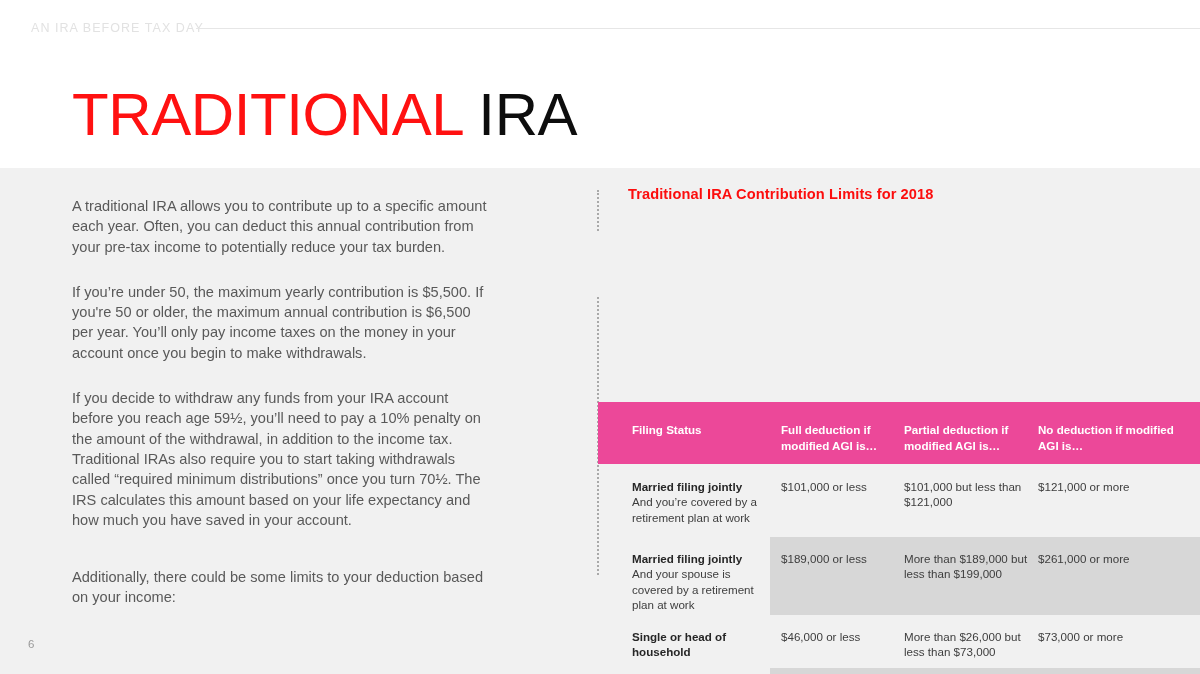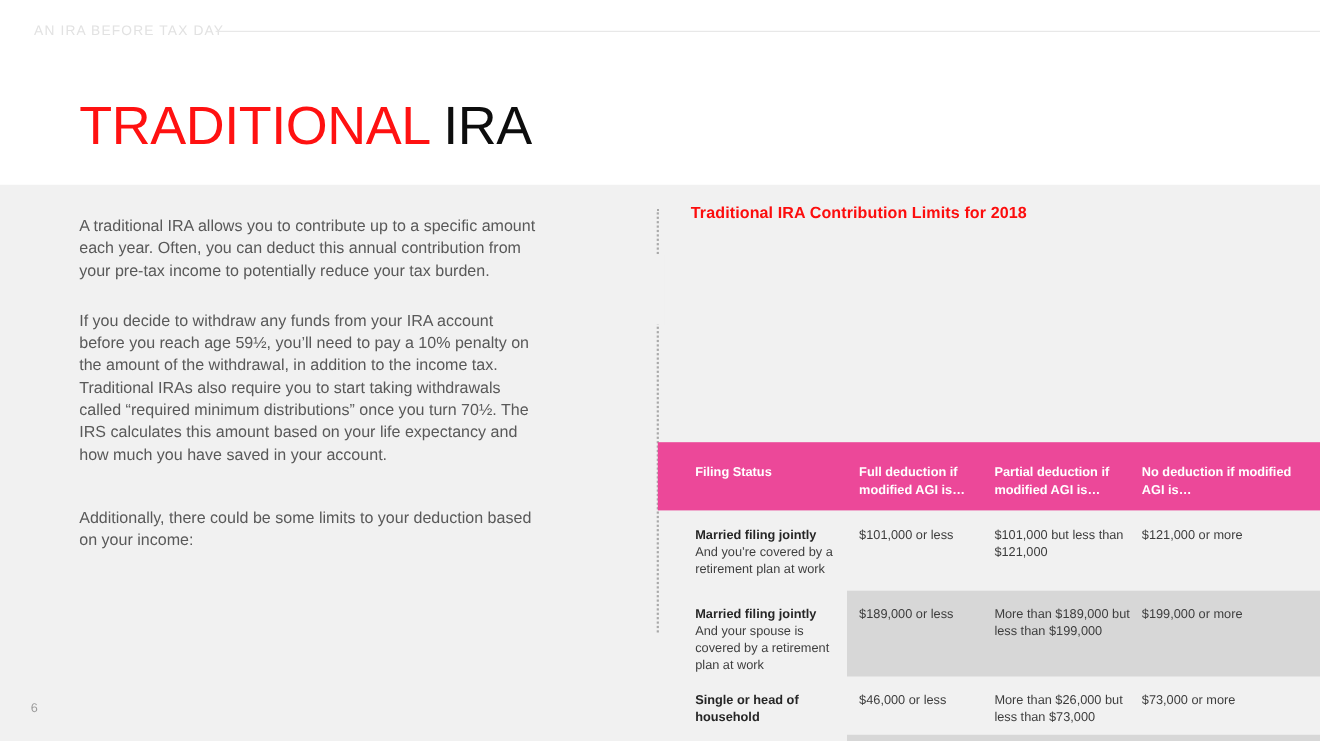--- a/index.html
+++ b/index.html
@@ -44,21 +44,21 @@
     top: 9.5px;
     height: 1px;
     background: #e6e6e6;
   }
 
   
   .title {
     position: absolute;
     left: 72px;
     top: 86px;
-    font-size: 49px;
+    font-size: 60px;
     font-weight: 400;
     line-height: 58px;
     letter-spacing: -0.4px;
     white-space: nowrap;
   }
   .title .t-red { color: #ff1111; }
   .title .t-black { color: #0d0d0d; }
 
   
   .panel {
@@ -202,20 +202,21 @@
   </div>
 
   <div class="title">
     <span class="t-red">TRADITIONAL</span><span class="t-black"> IRA</span>
   </div>
 
   <div class="panel">
 
     <div class="body-col">
       <p>A traditional IRA allows you to contribute up to a specific amount each year. Often, you can deduct this annual contribution from your pre-tax income to potentially reduce your tax burden.</p>
+      <p>If you’re under 50, the maximum yearly contribution is $5,500. If you're 50 or older, the maximum annual contribution is $6,500 per year. You’ll only pay income taxes on the money in your account once you begin to make withdrawals.</p>
       <p>If you decide to withdraw any funds from your IRA account before you reach age 59½, you’ll need to pay a 10% penalty on the amount of the withdrawal, in addition to the income tax. Traditional IRAs also require you to start taking withdrawals called “required minimum distributions” once you turn 70½. The IRS calculates this amount based on your life expectancy and how much you have saved in your account.</p>
       <p>Additionally, there could be some limits to your deduction based on your income:</p>
     </div>
 
     <div class="page-num">6</div>
 
     <div class="table-block">
       <div class="dotted-rail"></div>
       <div class="rail-mask"></div>
 
@@ -241,21 +242,21 @@
         </div>
 
         <div class="trow" style="top:134px;height:78px;">
           <div class="row-shade"></div>
           <div class="cell c0">
             <strong>Married filing jointly</strong>
             <span>And your spouse is covered by a retirement plan at work</span>
           </div>
           <div class="cell c1">$189,000 or less</div>
           <div class="cell c2">More than $189,000 but less than $199,000</div>
-          <div class="cell c3">$199,000 or more</div>
+          <div class="cell c3">$261,000 or more</div>
         </div>
 
         <div class="trow" style="top:212px;height:53px;">
           <div class="cell c0">
             <strong>Single or head of household</strong>
             <span></span>
           </div>
           <div class="cell c1">$46,000 or less</div>
           <div class="cell c2">More than $26,000 but less than $73,000</div>
           <div class="cell c3">$73,000 or more</div>

